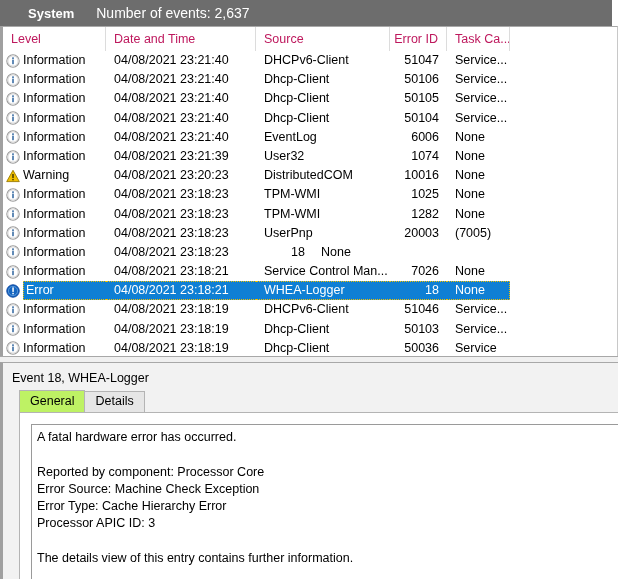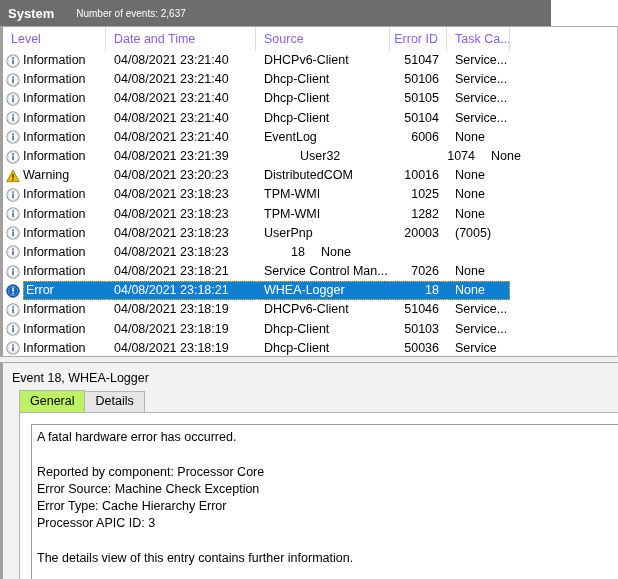--- a/index.html
+++ b/index.html
@@ -14,36 +14,36 @@
     font-family: "Liberation Sans", sans-serif;
     font-size: 12.5px;
     color: #000000;
     -webkit-font-smoothing: antialiased;
   }
 
   
   #log-header {
     position: absolute;
     left: 0; top: 0;
-    width: 551px;
+    width: 612px;
     height: 26px;
     background: #6d6d6d;
     color: #ffffff;
     display: flex;
     align-items: center;
     box-sizing: border-box;
-    padding-left: 8px;
+    padding-left: 28px;
   }
   #log-header .log-name {
     font-weight: bold;
     font-size: 13px;
     margin-right: 22px;
   }
   #log-header .log-count {
-    font-size: 10px;
+    font-size: 14px;
     font-weight: normal;
   }
 
   
   #events-pane {
     position: absolute;
     left: 0;
     top: 26px;
     width: 618px;
     height: 330px;
@@ -71,21 +71,21 @@
     border-bottom: 1px solid #d6d6d6;
     box-sizing: border-box;
     display: flex;
   }
   .hdr-cell {
     position: relative;
     box-sizing: border-box;
     display: flex;
     align-items: center;
     font-size: 12.5px;
-    color: #8b5cf6;
+    color: #be185d;
     padding-left: 8px;
     border-right: 1px solid #dcdcdc;
     height: 24px;
     background: #ffffff;
     cursor: pointer;
     overflow: hidden;
     white-space: nowrap;
   }
   .hdr-cell.num { justify-content: flex-end; padding-right: 8px; padding-left: 4px;}
   .hdr-cell.last-filler { border-right: none; flex: 1 1 auto; }
@@ -387,21 +387,21 @@
               <svg width="14" height="14" viewBox="0 0 14 14">
                 <circle cx="7" cy="7" r="6.2" fill="#ffffff" stroke="#9a9a9a" stroke-width="1.1"></circle>
                 <circle cx="7" cy="7" r="5.1" fill="none" stroke="#d8d8d8" stroke-width="1"></circle>
                 <rect x="6.2" y="5.6" width="1.6" height="4.6" fill="#3b6ea5"></rect>
                 <rect x="6.2" y="3.3" width="1.6" height="1.7" fill="#3b6ea5"></rect>
               </svg>
             </span>
             <span class="lvl-text">Information</span>
           </div>
           <div class="cell cell-date" style="width: 150px;">04/08/2021 23:21:39</div>
-          <div class="cell cell-source" style="width: 134px; margin-left: 36px;">User32</div>
+          <div class="cell cell-source" style="width: 134px;">User32</div>
           <div class="cell cell-eventid num" style="width: 57px;">1074</div>
           <div class="cell cell-task" style="width: 63px;">None</div>
         </div>
         <div class="row">
           <div class="cell cell-level">
             <span class="lvl-icon">
               <svg width="14" height="14" viewBox="0 0 14 14">
                 <path d="M7 1.3 L13.3 12.6 L0.7 12.6 Z" fill="#f0c000" stroke="#9a7a00" stroke-width="0.9" stroke-linejoin="round"></path>
                 <rect x="6.3" y="5.0" width="1.4" height="4.0" fill="#3a2f00"></rect>
                 <rect x="6.3" y="9.9" width="1.4" height="1.4" fill="#3a2f00"></rect>

